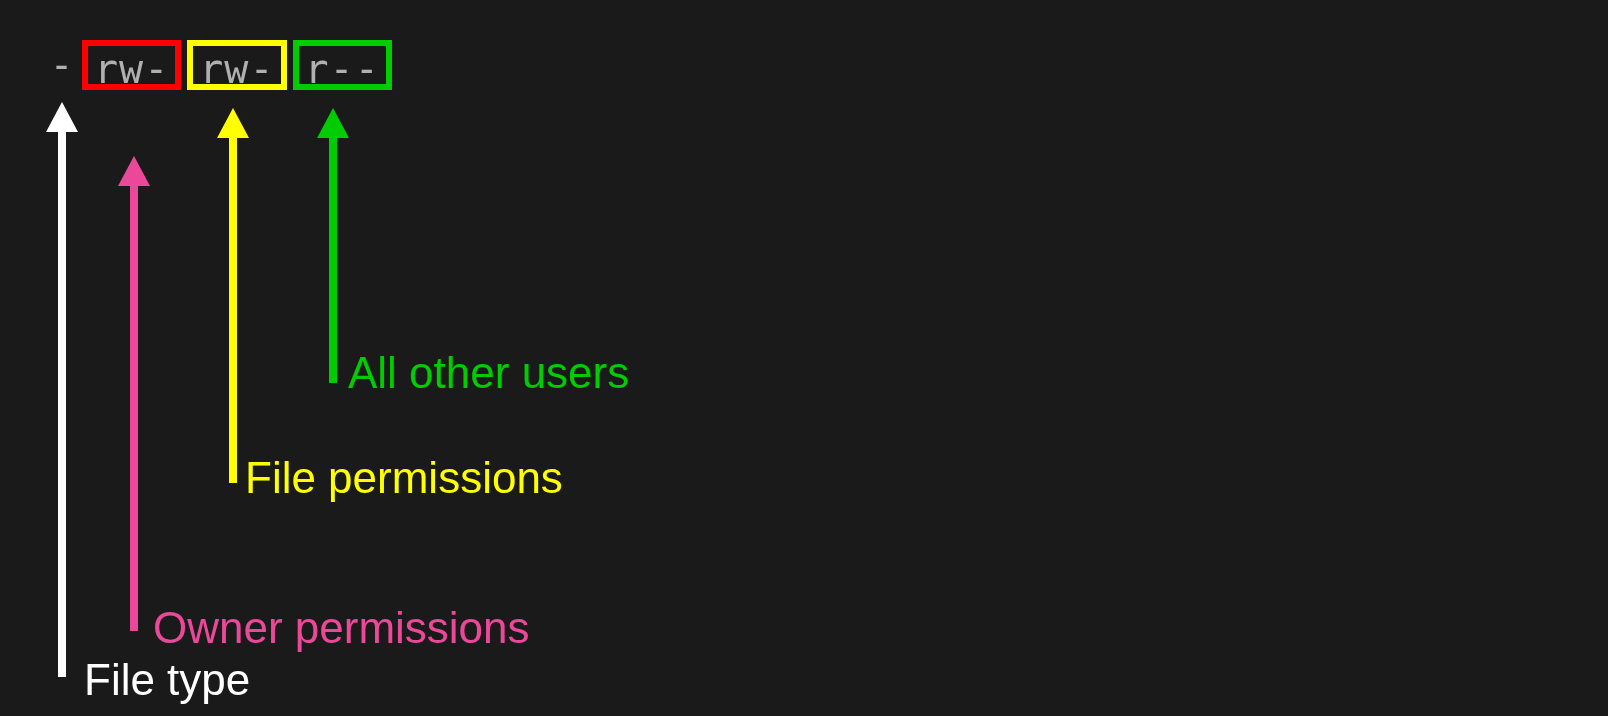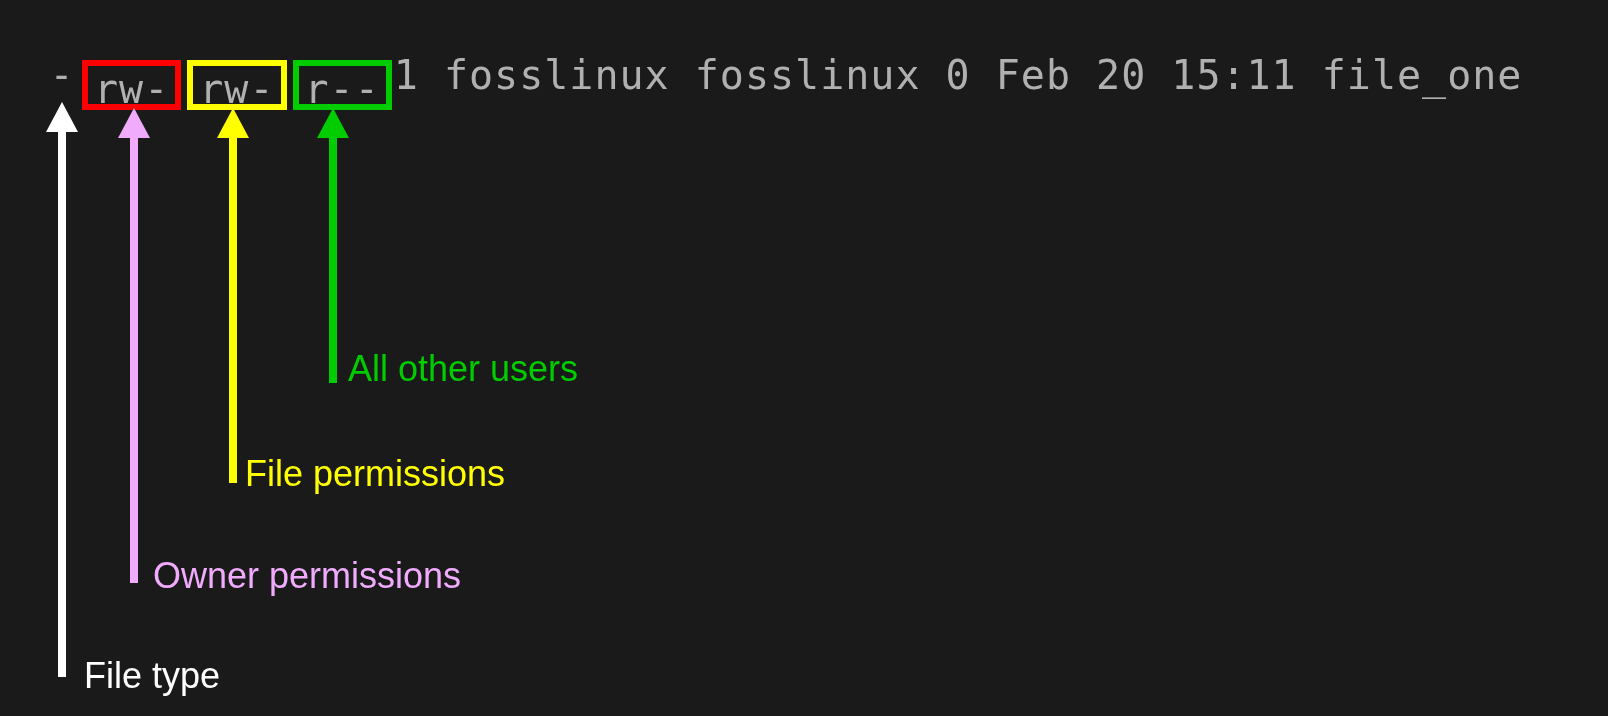--- a/index.html
+++ b/index.html
@@ -28,21 +28,20 @@
       text-align: center;
     }
     .perm-box {
       display: inline-block;
       border-width: 6px;
       border-style: solid;
       padding: 0px 6px;
       margin-left: 6px;
       line-height: 1.15;
       height: 50px;
-      margin-top: 20px;
     }
     .perm-owner { border-color: #ff0000; }
     .perm-group { border-color: #ffff00; }
     .perm-other { border-color: #00cc00; }
     .rest {
       margin-left: 2px;
     }
     .arrow {
       position: absolute;
     }
@@ -61,37 +60,36 @@
       border-left: 16px solid transparent;
       border-right: 16px solid transparent;
       border-bottom: 30px solid currentColor;
       left: 50%;
       transform: translateX(-50%);
       top: 0;
     }
     .label {
       position: absolute;
       font-family: -apple-system, 'Helvetica Neue', Arial, sans-serif;
-      font-size: 36px;
+      font-size: 44px;
       white-space: nowrap;
     }
     .white { color: #ffffff; }
-    .red { color: #f0abfc; }
+    .red { color: #ec4899; margin-top: 48px; }
     .yellow { color: #ffff00; }
     .green { color: #00cc00; }
   </style>
 </head>
 <body>
 
 <div class="terminal-line">
   <span class="file-type">-</span>
   <span class="perm-box perm-owner">rw-</span>
   <span class="perm-box perm-group">rw-</span>
   <span class="perm-box perm-other">r--</span>
-  <span class="rest"> 1 fosslinux fosslinux 0 Feb 20 15:11 file_one</span>
 </div>
 
 <div class="arrow white" style="left:46px; top:102px; width:32px; height:575px;">
   <div class="arrow-head"></div>
   <div class="arrow-stem" style="height:550px;"></div>
 </div>
 <div class="label white" style="left:84px; top:655px;">File type</div>
 
 <div class="arrow red" style="left:118px; top:108px; width:32px; height:475px;">
   <div class="arrow-head"></div>

